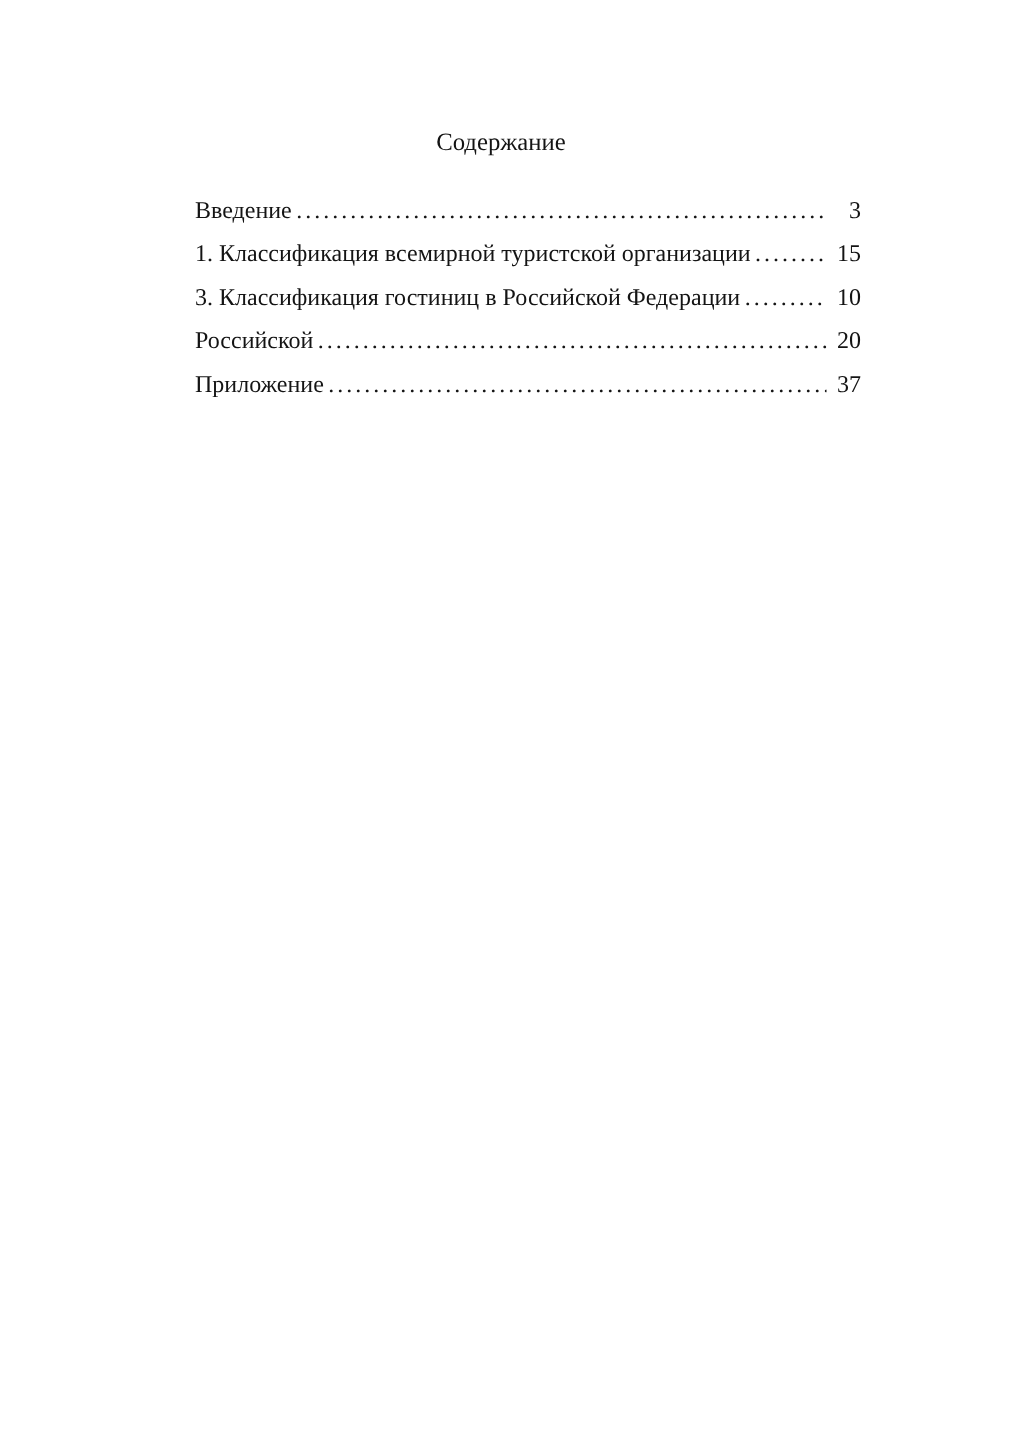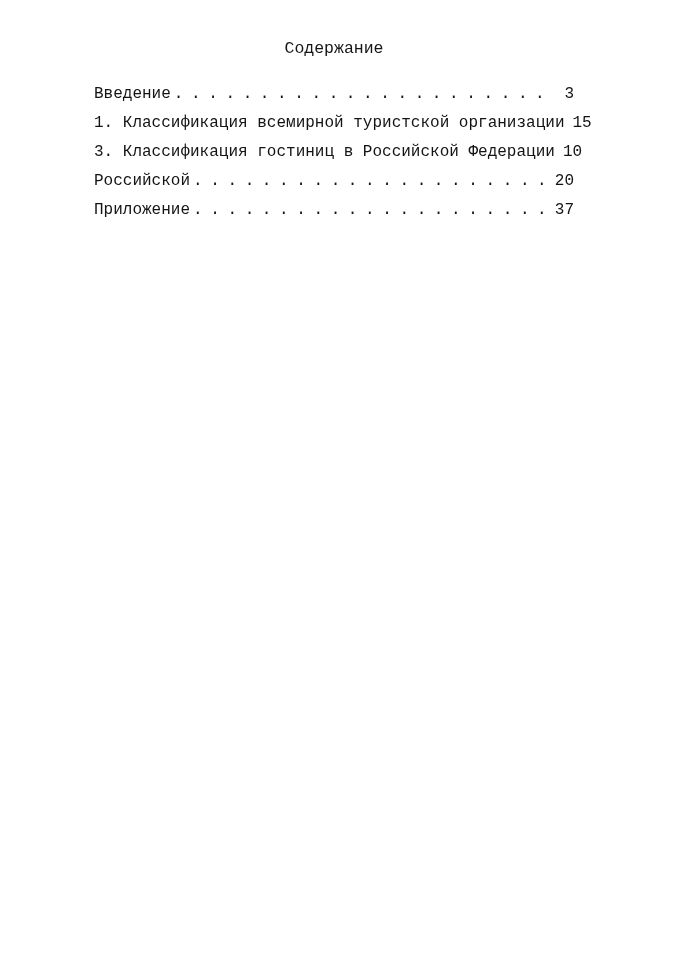--- a/index.html
+++ b/index.html
@@ -8,39 +8,38 @@
     height: 958px;
     background: #ffffff;
     font-family: "Liberation Serif", "DejaVu Serif", serif;
     color: #141414;
     overflow: hidden;
   }
   .page {
     width: 608px;
     height: 958px;
     background: #ffffff;
-    padding: 34px 34px 0 94px;
-    font-family: Liberation Mono, monospace;
+    padding: 80px 34px 0 94px;
   }
   .doc-title {
     font-size: 16.5px;
     line-height: 29px;
     text-align: center;
     margin-bottom: 17px;
     font-weight: normal;
   }
   .toc { list-style: none; }
   .toc-entry {
     display: flex;
     align-items: baseline;
     font-size: 16px;
     line-height: 29px;
     cursor: default;
   }
-  .toc-label { white-space: nowrap; flex: 0 0 auto; }
+  .toc-label { white-space: nowrap; flex: 0 0 auto; margin-left: 36px; }
   .toc-dots {
     flex: 1 1 auto;
     overflow: hidden;
     white-space: nowrap;
     margin: 0 5px 0 3px;
     color: #141414;
   }
   .toc-dots::after {
     content: ". . . . . . . . . . . . . . . . . . . . . . . . . . . . . . . . . . . . . . . . . . . . . . . . . . . . . . . . . . . . . . . . . . . . . . . . . . . . . . . . . . . . . . . . . . . . . . . . . . . . . . . . . . . . . . . . . . . .";
     letter-spacing: -1px;

